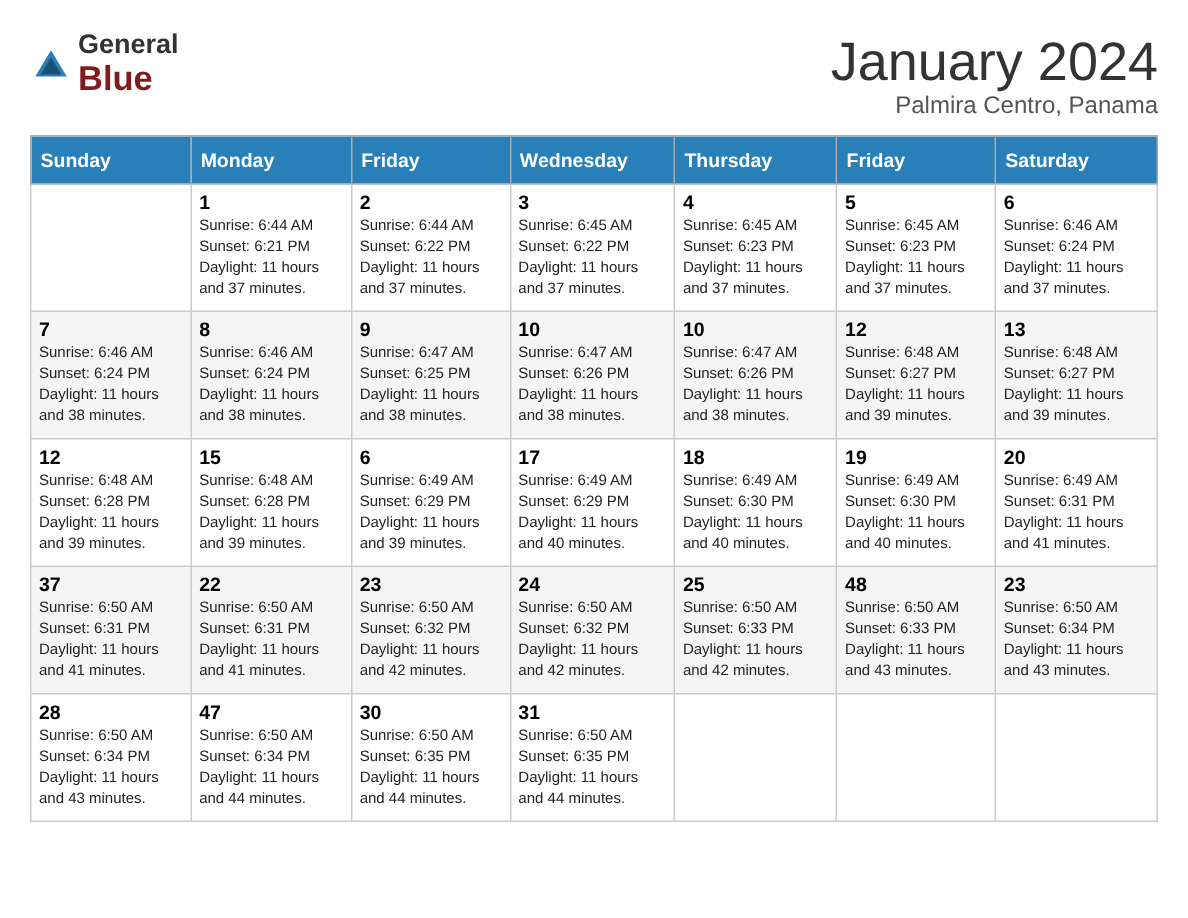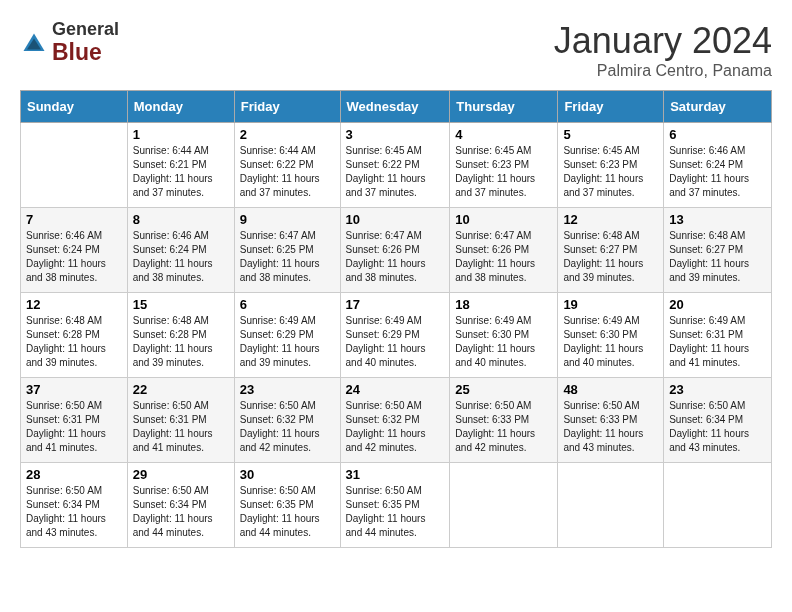--- a/index.html
+++ b/index.html
@@ -188,21 +188,21 @@
         <td><span class="day-number">25</span>
         <span class="cell-text">Sunrise: 6:50 AM<br>Sunset: 6:33 PM<br>Daylight: 11 hours and 42 minutes.</span></td>
         <td><span class="day-number">48</span>
         <span class="cell-text">Sunrise: 6:50 AM<br>Sunset: 6:33 PM<br>Daylight: 11 hours and 43 minutes.</span></td>
         <td><span class="day-number">23</span>
         <span class="cell-text">Sunrise: 6:50 AM<br>Sunset: 6:34 PM<br>Daylight: 11 hours and 43 minutes.</span></td>
       </tr>
       <tr>
         <td><span class="day-number">28</span>
         <span class="cell-text">Sunrise: 6:50 AM<br>Sunset: 6:34 PM<br>Daylight: 11 hours and 43 minutes.</span></td>
-        <td><span class="day-number">29</span>
+        <td><span class="day-number">47</span>
         <span class="cell-text">Sunrise: 6:50 AM<br>Sunset: 6:34 PM<br>Daylight: 11 hours and 44 minutes.</span></td>
         <td><span class="day-number">30</span>
         <span class="cell-text">Sunrise: 6:50 AM<br>Sunset: 6:35 PM<br>Daylight: 11 hours and 44 minutes.</span></td>
         <td><span class="day-number">31</span>
         <span class="cell-text">Sunrise: 6:50 AM<br>Sunset: 6:35 PM<br>Daylight: 11 hours and 44 minutes.</span></td>
         <td class="empty-cell"></td>
         <td class="empty-cell"></td>
         <td class="empty-cell"></td>
       </tr>
     </tbody>

